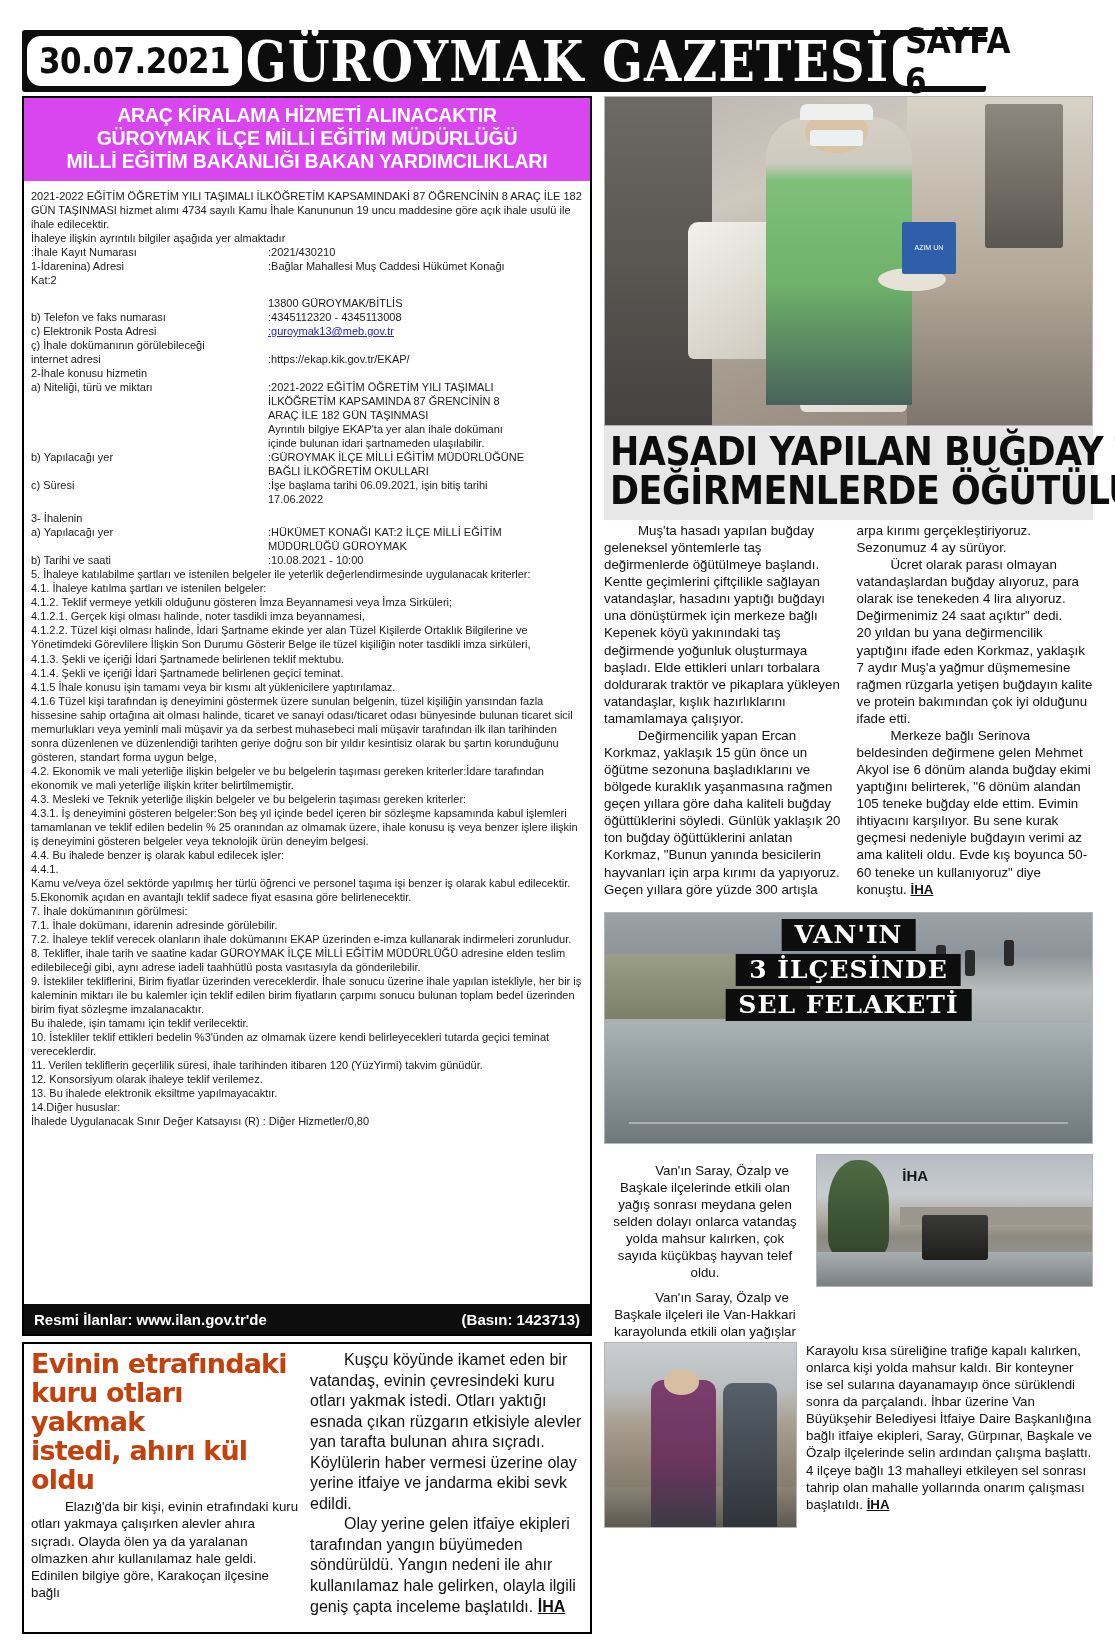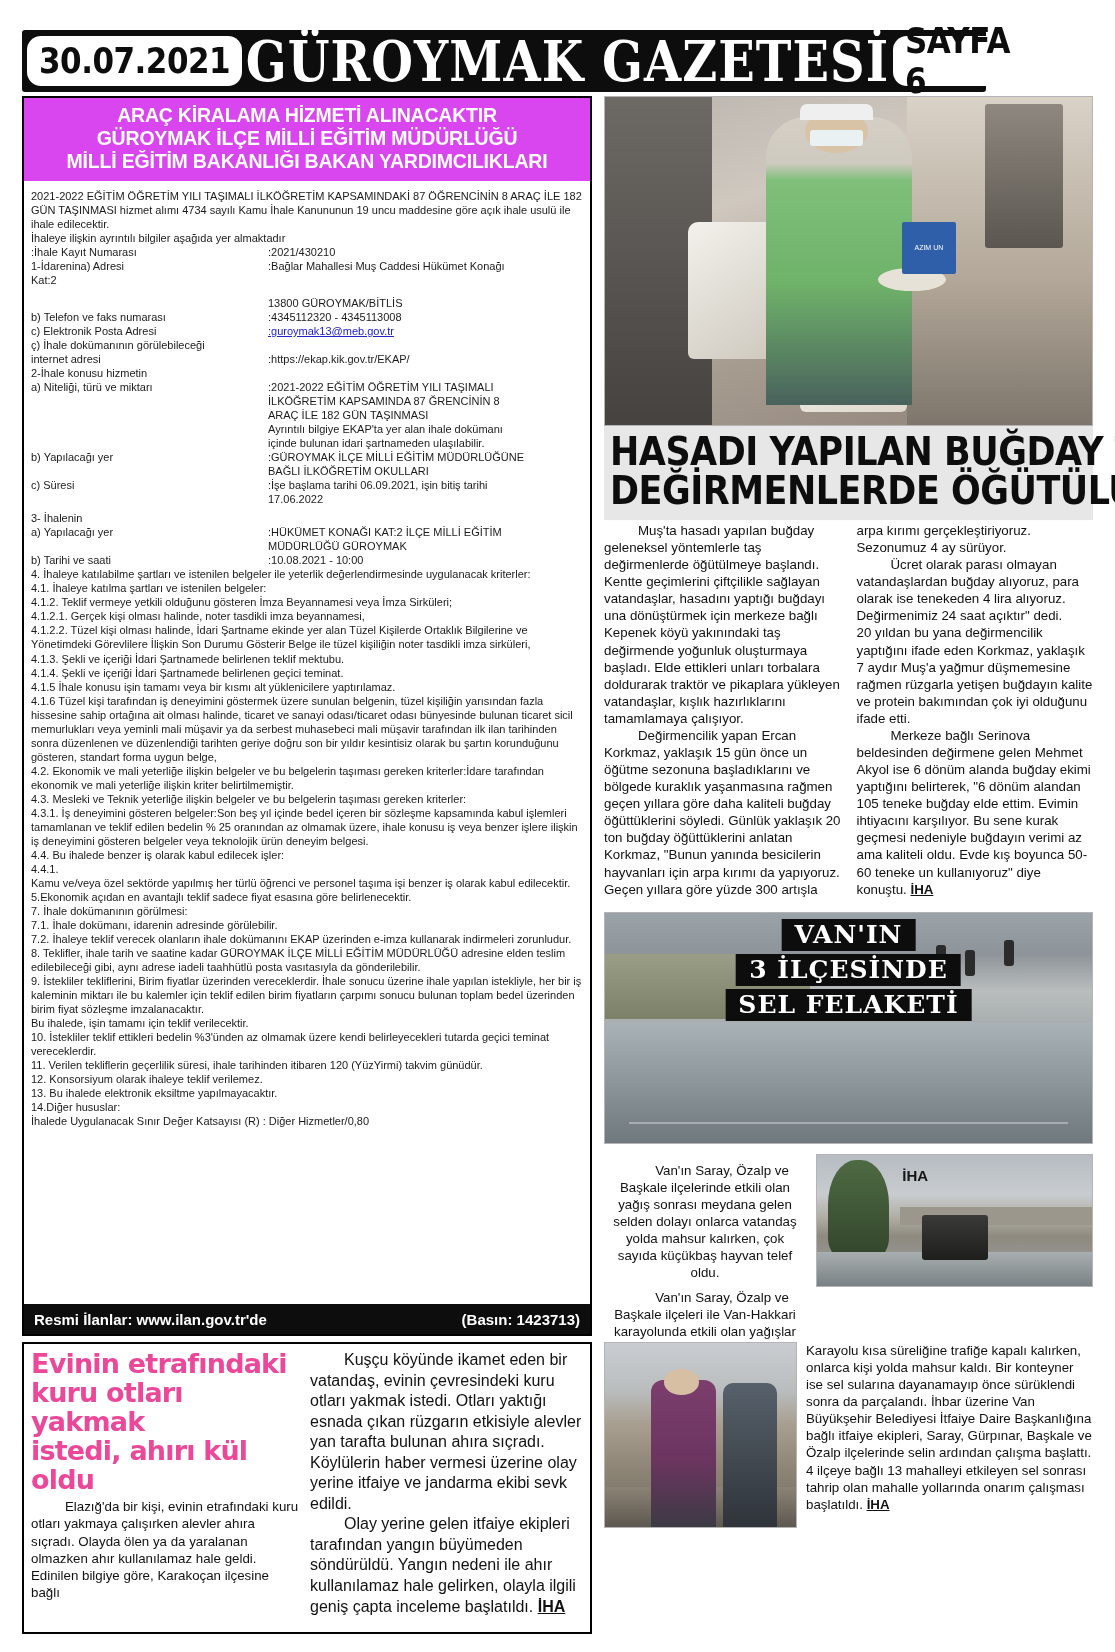--- a/index.html
+++ b/index.html
@@ -191,21 +191,21 @@
   
   .bottom-left{
     position:absolute;left:22px;top:1342px;width:570px;height:292px;
     border:2px solid #000;box-sizing:border-box;background:#fff;
     display:flex;
   }
   .bl-left{width:282px;padding:6px 6px 4px 7px;box-sizing:border-box;}
   .bl-headline{
     font-family:"DejaVu Sans", sans-serif;
     font-weight:bold;font-size:27px;line-height:1.07;
-    letter-spacing:-0.8px;color:#ec4899;
+    letter-spacing:-0.8px;color:#c2410c;
     margin-bottom:4px;
   }
   .bl-body{font-size:13.3px;line-height:1.285;}
   .bl-body p{margin:0;}
   .bl-body p.ind{text-indent:34px;}
   .bl-right{flex:1;padding:6px 6px 4px 4px;box-sizing:border-box;
     display:flex;flex-direction:column;}
   .bl-right .col-text{font-size:16px;line-height:1.285;}
   .bl-right .col-text p{margin:0;}
   .bl-right .col-text p.ind{text-indent:34px;}
@@ -305,21 +305,21 @@
       <div class="row">
         <span class="lbl">a) Yapılacağı yer</span>
         <span class="val">:HÜKÜMET KONAĞI KAT:2 İLÇE MİLLİ EĞİTİM</span>
       </div>
       <p class="indent">MÜDÜRLÜĞÜ GÜROYMAK</p>
       <div class="row">
         <span class="lbl">b) Tarihi ve saati</span>
         <span class="val">:10.08.2021 - 10:00</span>
       </div>
 
-      <p>4. İhaleye katılabilme şartları ve istenilen belgeler ile yeterlik değerlendirmesinde uygulanacak kriterler:</p>
+      <p>5. İhaleye katılabilme şartları ve istenilen belgeler ile yeterlik değerlendirmesinde uygulanacak kriterler:</p>
       <p>4.1. İhaleye katılma şartları ve istenilen belgeler:</p>
       <p>4.1.2. Teklif vermeye yetkili olduğunu gösteren İmza Beyannamesi veya İmza Sirküleri;</p>
       <p>4.1.2.1. Gerçek kişi olması halinde, noter tasdikli imza beyannamesi,</p>
       <p>4.1.2.2. Tüzel kişi olması halinde, İdari Şartname ekinde yer alan Tüzel Kişilerde Ortaklık Bilgilerine ve Yönetimdeki Görevlilere İlişkin Son Durumu Gösterir Belge ile tüzel kişiliğin noter tasdikli imza sirküleri,</p>
       <p>4.1.3. Şekli ve içeriği İdari Şartnamede belirlenen teklif mektubu.</p>
       <p>4.1.4. Şekli ve içeriği İdari Şartnamede belirlenen geçici teminat.</p>
       <p>4.1.5 İhale konusu işin tamamı veya bir kısmı alt yüklenicilere yaptırılamaz.</p>
       <p>4.1.6 Tüzel kişi tarafından iş deneyimini göstermek üzere sunulan belgenin, tüzel kişiliğin yarısından fazla hissesine sahip ortağına ait olması halinde, ticaret ve sanayi odası/ticaret odası bünyesinde bulunan ticaret sicil memurlukları veya yeminli mali müşavir ya da serbest muhasebeci mali müşavir tarafından ilk ilan tarihinden sonra düzenlenen ve düzenlendiği tarihten geriye doğru son bir yıldır kesintisiz olarak bu şartın korunduğunu gösteren, standart forma uygun belge,</p>
       <p>4.2. Ekonomik ve mali yeterliğe ilişkin belgeler ve bu belgelerin taşıması gereken kriterler:İdare tarafından ekonomik ve mali yeterliğe ilişkin kriter belirtilmemiştir.</p>
       <p>4.3. Mesleki ve Teknik yeterliğe ilişkin belgeler ve bu belgelerin taşıması gereken kriterler:</p>

